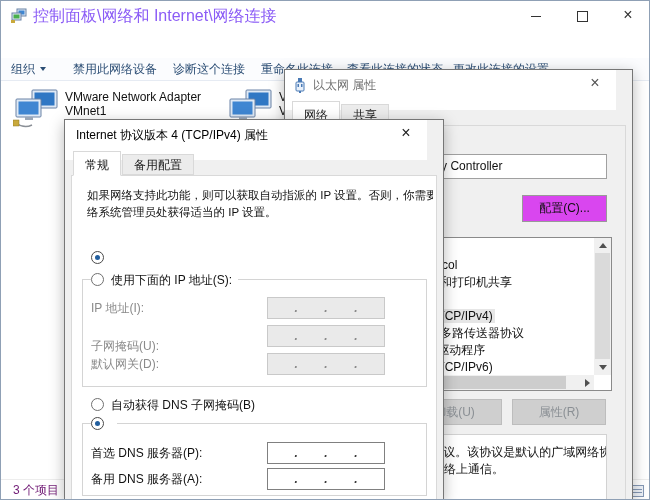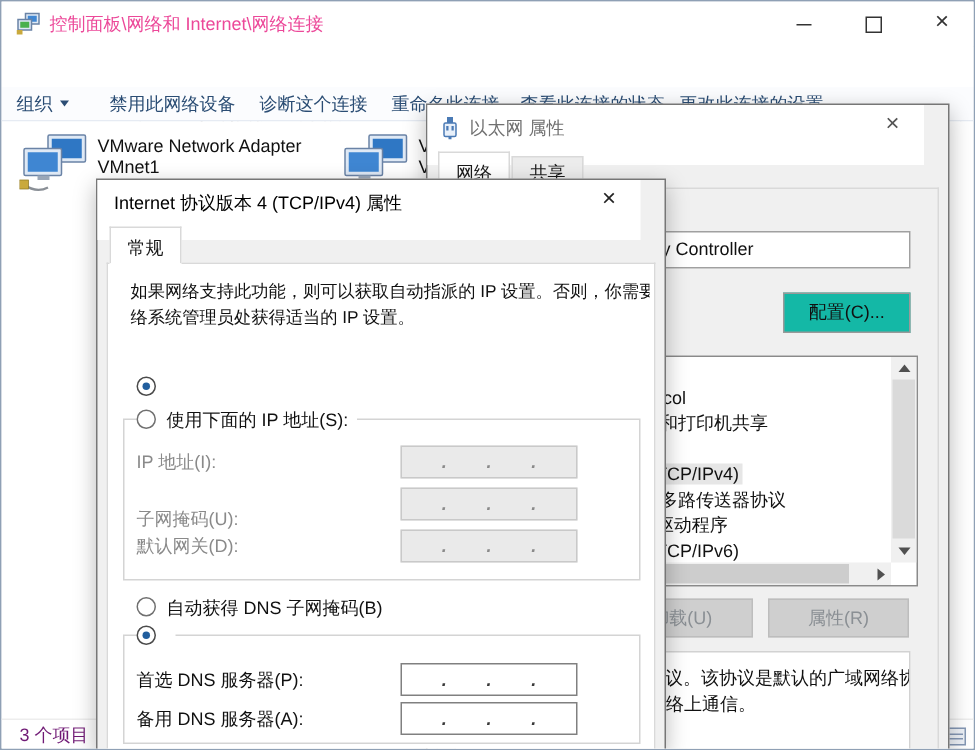--- a/index.html
+++ b/index.html
@@ -4,21 +4,21 @@
 <style>
   * { margin:0; padding:0; box-sizing:border-box; }
   html,body { background:#dcdcdc; }
   body { font-family:"Liberation Sans","DejaVu Sans",sans-serif; font-size:12px; color:#111; }
   .screen { position:relative; width:650px; height:500px; background:#fff;
             border:1px solid #8fa0b5; overflow:hidden; }
 
   
   .titlebar { position:absolute; left:0; top:0; width:650px; height:30px; background:#fff; }
   .app-icon { position:absolute; left:10px; top:7px; width:16px; height:16px; }
-  .win-title { position:absolute; left:32px; top:0; line-height:30px; font-size:12px; color:#ec4899; white-space:nowrap; }
+  .win-title { position:absolute; left:32px; top:0; line-height:30px; font-size:16px; color:#8b5cf6; white-space:nowrap; }
   .winbtn { position:absolute; top:0; width:46px; height:30px; }
   .winbtn.min { left:512px; } .winbtn.max { left:558px; } .winbtn.cls { left:604px; }
   .winbtn.min::before { content:""; display:block; width:10px; height:1px; background:#333; margin:15px auto 0; }
   .winbtn.max::before { content:""; display:block; width:9px; height:9px; border:1px solid #333; margin:10px auto 0; }
   .winbtn.cls::before { content:"\00d7"; display:block; text-align:center; font-size:16px; line-height:28px; color:#333; }
 
   .navbar { position:absolute; left:0; top:30px; width:650px; height:27px; background:#fff; }
   .navglyph { position:absolute; top:33px; width:20px; height:20px; text-align:center; line-height:20px; font-size:13px; }
   .nav-back { left:8px; color:#b9bfc9; } .nav-fwd { left:32px; color:#b9bfc9; }
   .nav-up { left:68px; color:#3a3a3a; }
@@ -60,21 +60,21 @@
 
   
   .dialog { position:absolute; background:#f0f0f0; border:1px solid #767676; box-shadow:0 4px 14px rgba(0,0,0,.28); }
   .dlg-titlebar { position:absolute; left:0; top:0; right:16px; height:40px; background:#fff;text-decoration:underline; }
   .dlg-title { position:absolute; top:0; line-height:30px; white-space:nowrap; }
   .dlg-close { position:absolute; right:0; top:0; width:42px; height:28px; text-align:center; }
   .dlg-close::before { content:"\00d7"; font-size:16px; line-height:26px; color:#555; }
   .tab { position:absolute; top:34px; height:21px; line-height:20px; padding:0 11px; background:#ececec; border:1px solid #d9d9d9; color:#1a1a1a; white-space:nowrap; z-index:2; }
   .tab.active { top:31px; height:25px; line-height:26px; background:#fff; border-bottom:1px solid #fff; z-index:4; }
   .tabpage { position:absolute; left:6px; right:6px; top:55px; bottom:0; border:1px solid #d9d9d9; border-bottom:none; }
-  .btn { position:absolute; background:#14b8a6; border:1px solid #999; text-align:center; line-height:24px; color:#111; }
+  .btn { position:absolute; background:#d946ef; border:1px solid #999; text-align:center; line-height:24px; color:#111; }
   .btn.disabled { background:#cfcfcf; border-color:#bdbdbd; color:#8a8f94; }
 
   
   .dlg-eth { left:283px; top:68px; width:349px; height:433px; z-index:10; }
   .dlg-eth .dlg-title { left:28px; color:#707070; }
   .eth-icon { position:absolute; left:9px; top:7px; width:12px; height:16px; }
   .dlg-eth .tabpage { background:#f0f0f0; }
   .adapter-box { position:absolute; left:17px; top:84px; width:305px; height:25px; background:#fff; border:1px solid #a0a0a0; line-height:23px; padding-left:6px; white-space:nowrap; overflow:hidden; }
   .cfg-btn { left:237px; top:125px; width:85px; height:27px; }
   .protolist { position:absolute; left:18px; top:167px; width:309px; height:154px; background:#fff; border:1px solid #8a8a8a; overflow:hidden; }
@@ -248,20 +248,21 @@
     <div class="descbox">传输控制协议/Internet 协议。该协议是默认的广域网络协议，用
 于在不同的相互连接的网络上通信。</div>
   </div>
 
   <div class="dialog dlg-ip">
     <div class="dlg-titlebar">
       <span class="dlg-title">Internet 协议版本 4 (TCP/IPv4) 属性</span>
       <div class="dlg-close"></div>
     </div>
     <div class="tab active" style="left:8px;">常规</div>
+    <div class="tab" style="left:57px;">备用配置</div>
     <div class="tabpage"></div>
 
     <div class="intro">如果网络支持此功能，则可以获取自动指派的 IP 设置。否则，你需要从网
 络系统管理员处获得适当的 IP 设置。</div>
 
     <div class="rrow" style="top:131px;">
       <span class="radio sel"></span>
     </div>
     <div class="rrow mask" style="top:153px;">
       <span class="radio"></span><span>使用下面的 IP 地址(S):</span>

